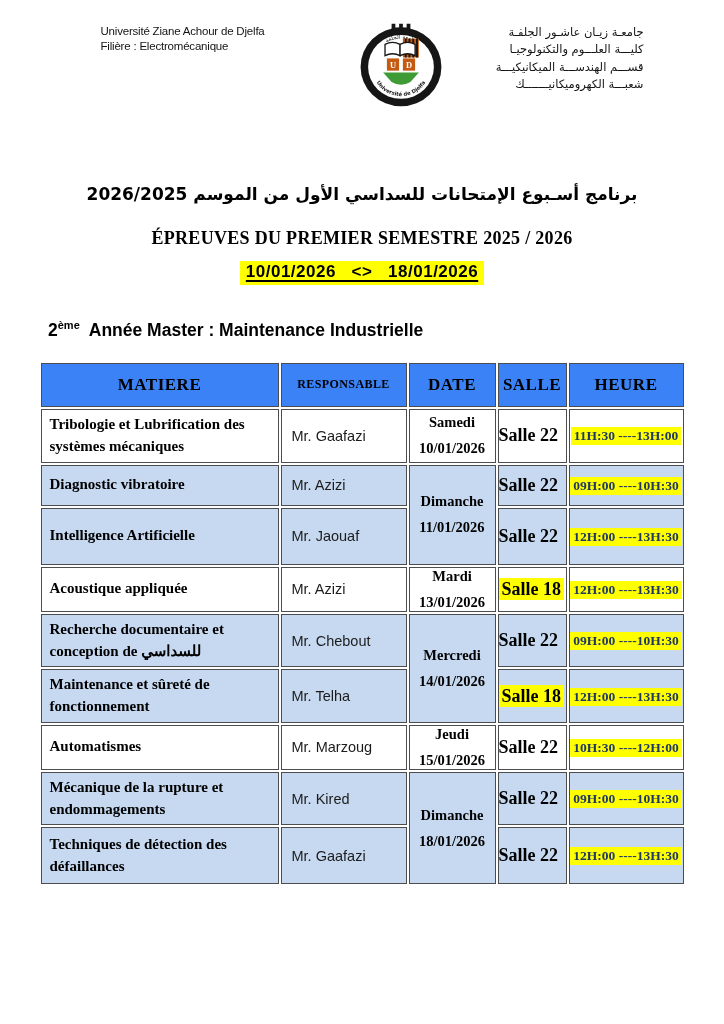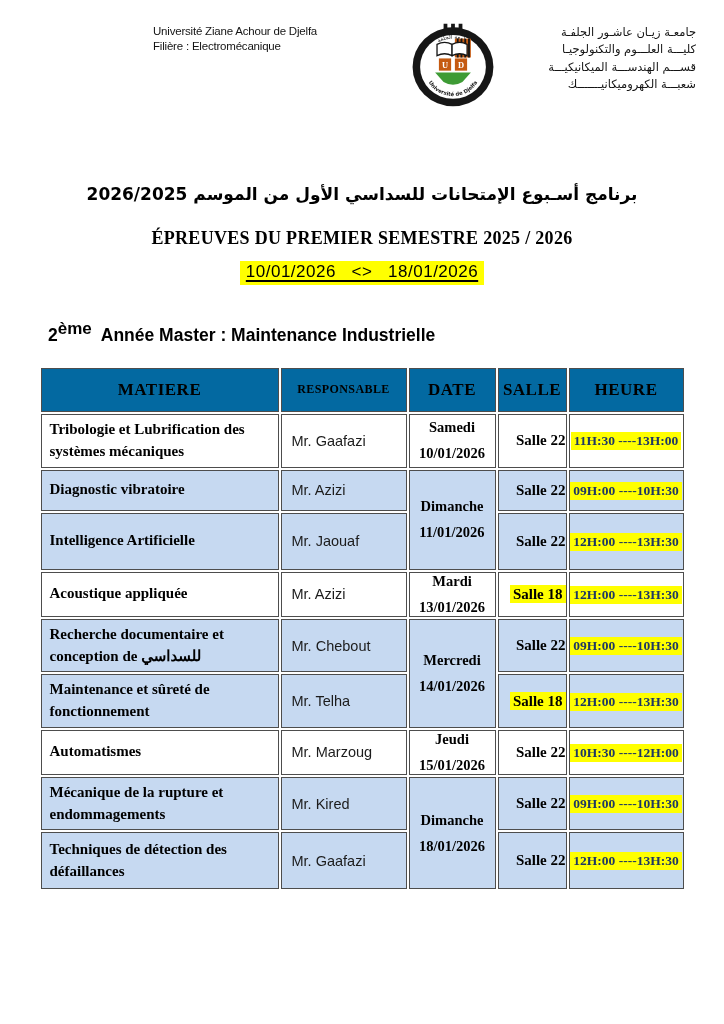--- a/index.html
+++ b/index.html
@@ -7,21 +7,21 @@
   body {
     width: 724px; height: 1024px;
     font-family: "Liberation Sans", sans-serif;
     color: #111;
     overflow: hidden;
   }
   .page { width: 724px; height: 1024px; background: #fff; position: relative; }
 
   
   .doc-header {
-    display: flex; justify-content: flex-end; align-items: flex-start;
+    display: flex; justify-content: center; align-items: flex-start;
     padding: 24px 16px 0 48px;
   }
   .hdr-left { width: 250px; font-size: 11.5px; line-height: 1.33; color: #141414; letter-spacing: -0.2px; }
   .hdr-right { width: 205px; font-size: 11.5px; line-height: 1.5; color: #141414; text-align: right; direction: rtl; font-family: "DejaVu Sans", sans-serif; padding-right: 12px; }
   .logo-wrap { width: 100px; display: flex; justify-content: center; margin-top: -6px; }
 
   
   .title-ar {
     margin-top: 72px; text-align: center; direction: rtl;
     font-family: "DejaVu Sans", sans-serif;
@@ -29,43 +29,43 @@
   }
   .title-fr {
     margin-top: 24px; text-align: center;
     font-family: "Liberation Serif", serif;
     font-weight: bold; font-size: 18px; color: #000;
     letter-spacing: 0.3px;
   }
   .date-range-wrap { margin-top: 12px; text-align: center; }
   .date-range {
     display: inline-block; background: #FFFF00;
-    font-weight: normal; font-size: 17px; color: #000;
+    font-weight: bold; font-size: 17px; color: #000;
     text-decoration: underline; text-decoration-thickness: 2px; text-underline-offset: 3px;
     white-space: pre; padding: 1px 6px 3px 6px; letter-spacing: 0.5px;
   }
 
   
   .section-heading {
     margin: 34px 0 0 48px;
     font-weight: bold; font-size: 17.5px; color: #000;
   }
-  .section-heading sup { font-size: 17px; vertical-align: super; }
+  .section-heading sup { font-size: 11px; vertical-align: super; }
   .sec-rest { margin-left: 9px; }
 
   
   table.schedule {
     margin: 20px auto 0 auto;
     width: 645px;
     border-collapse: separate; border-spacing: 2px;
     table-layout: fixed;
   }
   .schedule th, .schedule td { border: 1px solid #4d4d4d; vertical-align: middle; }
   .schedule th {
-    background: #0369a1;
+    background: #3b82f6;
     font-family: "Liberation Serif", serif;
     font-weight: bold; font-size: 17px; color: #000;
     text-align: center; height: 44px; letter-spacing: 0.5px;
   }
   .schedule th.th-resp { font-size: 12px; letter-spacing: 0.4px; }
   tr.row-white td { background: #FFFFFF; }
   tr.row-blue td { background: #C6D9F1; }
 
   td.c-matiere {
     font-family: "Liberation Serif", serif;
@@ -73,21 +73,21 @@
     text-align: left; padding: 4px 6px 4px 8px; line-height: 1.45;
   }
   td.c-resp { font-size: 14.5px; color: #1c1c1c; text-align: left; padding-left: 10px; }
   td.c-date {
     font-family: "Liberation Serif", serif;
     font-weight: bold; font-size: 14.5px; color: #000; text-align: center;
   }
   td.c-date .d-day { margin-bottom: 9px; }
   td.c-salle {
     font-family: "Liberation Serif", serif;
-    font-weight: bold; font-size: 15px; color: #000; text-align: right;
+    font-weight: bold; font-size: 18px; color: #000; text-align: left;
   }
   td.c-heure { text-align: center; }
   .hl-yellow { background: #FFFF00; padding: 1px 3px; }
   .time-pill {
     display: inline-block; background: #FFFF00;
     font-family: "Liberation Serif", serif;
     font-weight: bold; font-size: 13.5px; color: #1F3864;
     padding: 1px 3px; white-space: pre;
   }
   

